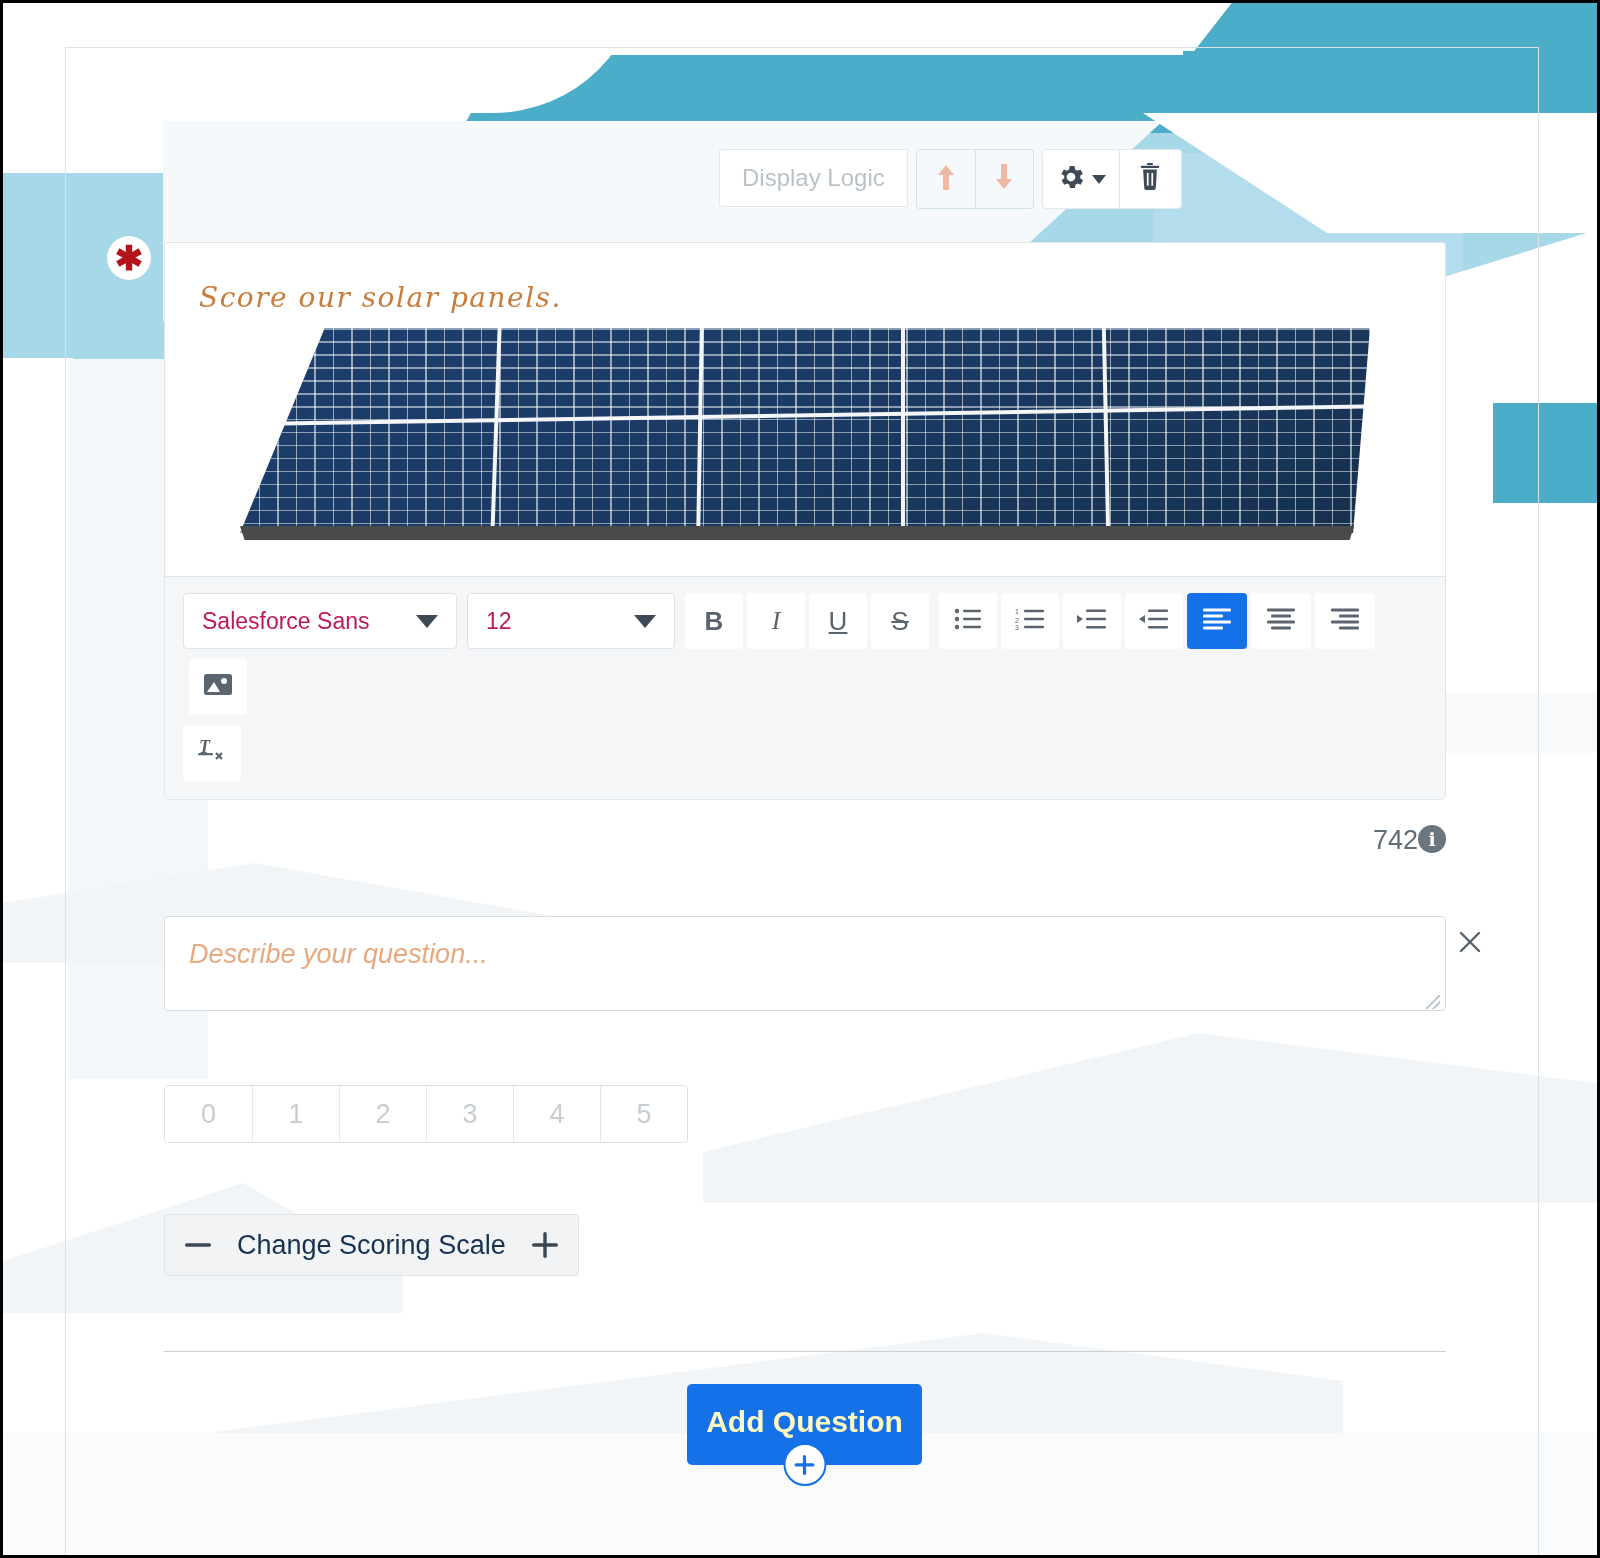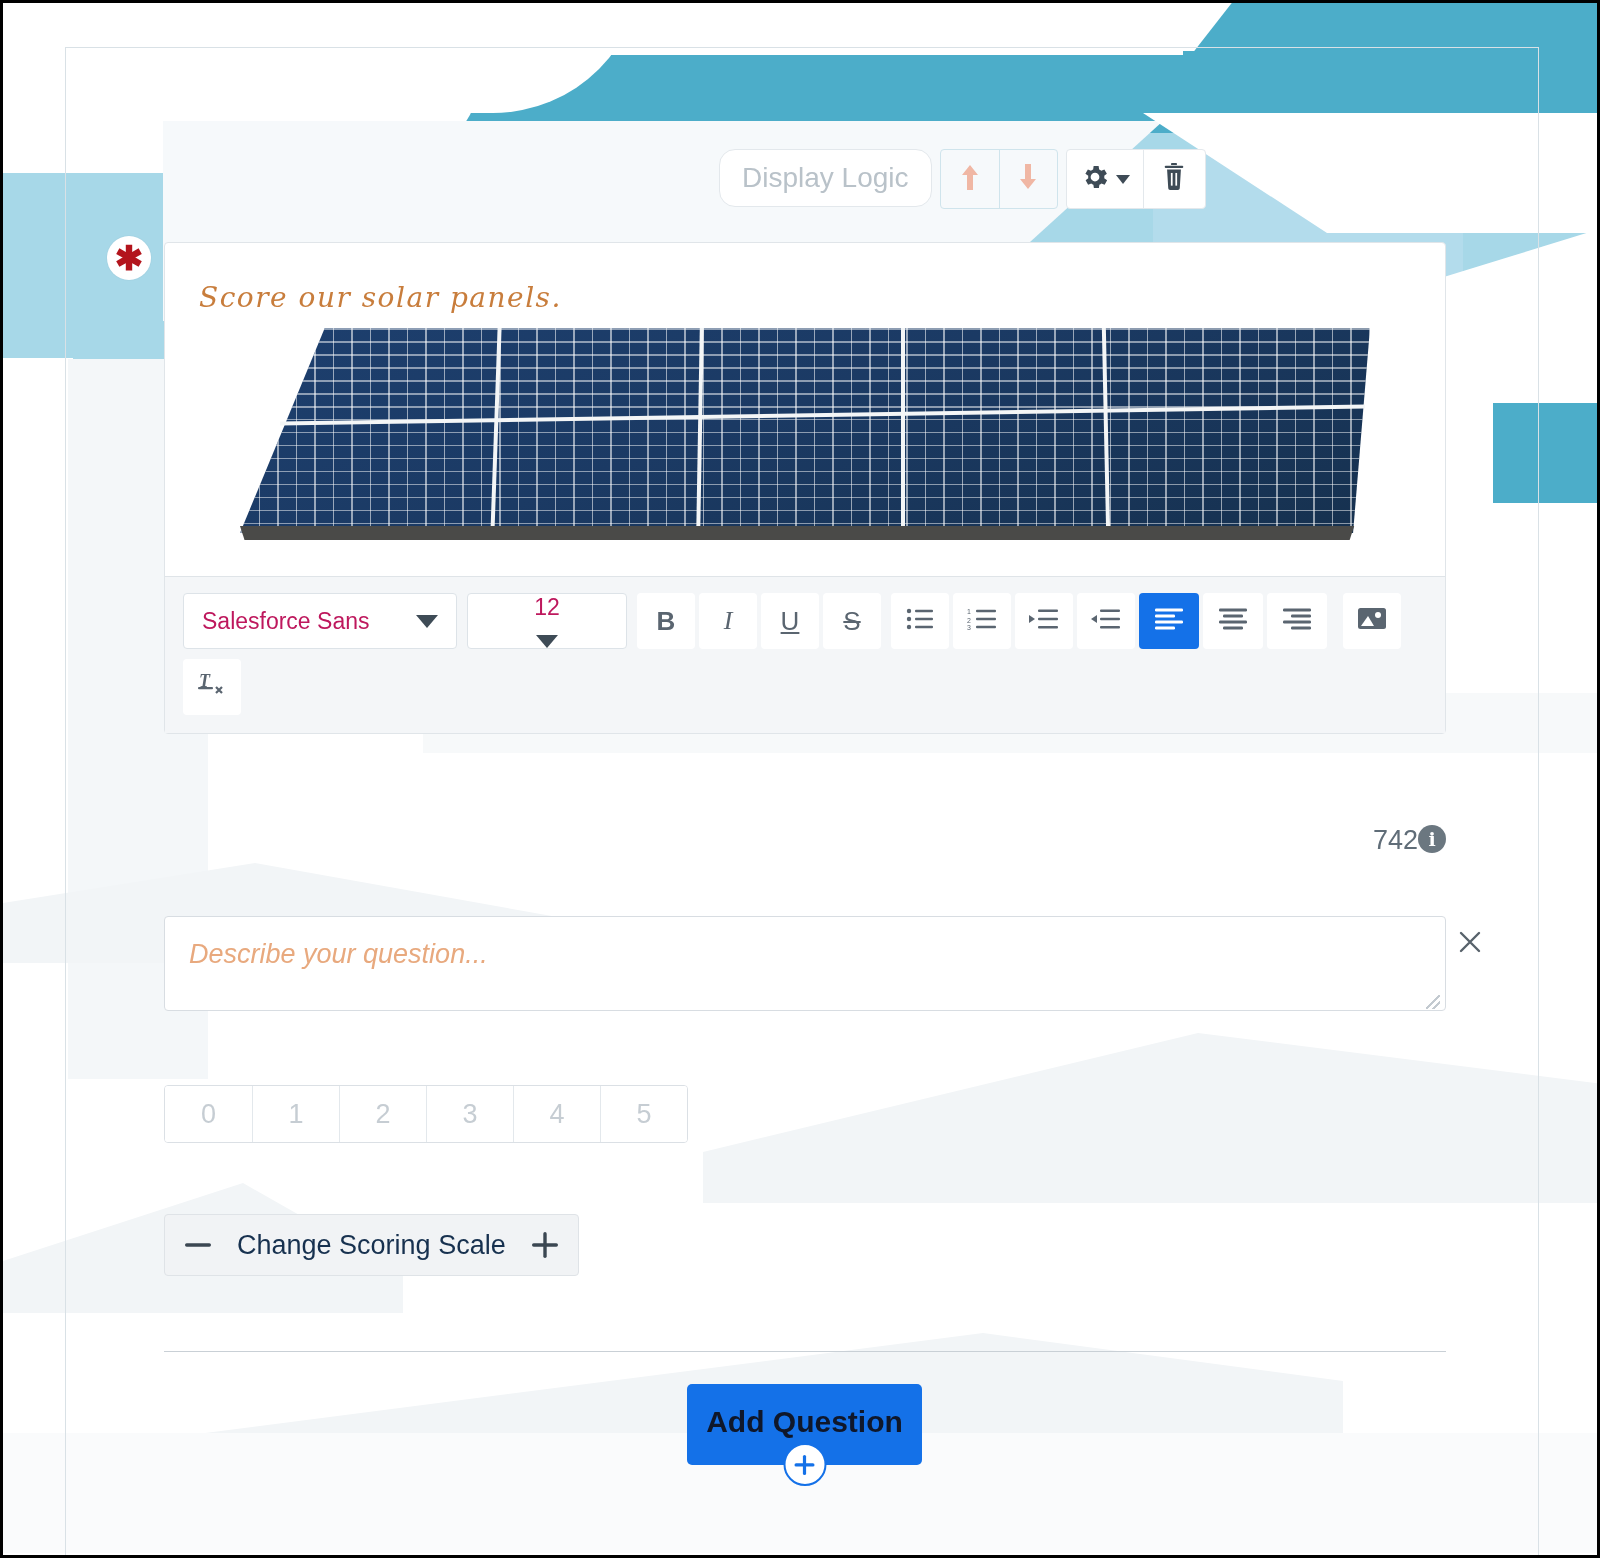--- a/index.html
+++ b/index.html
@@ -64,23 +64,23 @@
     border-bottom:none;
     background:transparent;
   }
 
   
   #actionbar {
     position:absolute; left:716px; top:146px;
     display:flex; align-items:stretch; gap:8px;
   }
   .act-btn {
-    background:#fff; border:1px solid #e3e8ec; border-radius:16px;
+    background:#fff; border:1px solid #e3e8ec; border-radius:2px;
     height:58px; display:flex; align-items:center; justify-content:center;
-    padding:0 22px; font-size:28px; cursor:pointer;
+    padding:0 22px; font-size:24px; cursor:pointer;
   }
   .act-btn.display-logic { color:#b9c2c9; }
   .act-btn.insert-content { color:#0b5cd5; font-weight:600; }
 
   .arrow-group {
     display:flex; border:1px solid #cfe4ec; border-radius:4px; overflow:hidden;
     background:transparent;
   }
   .arrow-btn {
     width:58px; height:58px; display:flex; align-items:center; justify-content:center;
@@ -149,21 +149,21 @@
     border-top:1px solid #dfe4e8; background:#f4f6f8;
     padding:16px 18px 18px 18px;
     display:flex; flex-wrap:wrap; gap:10px; align-items:center;
   }
   .rte-select {
     background:#fff; border:1px solid #dde3e8; border-radius:4px;
     height:56px; display:flex; align-items:center; justify-content:space-between;
     padding:0 18px; font-size:23px; color:#be185d; cursor:pointer;
   }
   .rte-select.font { width:274px; }
-  .rte-select.size { width:160px;flex-direction:column; }
+  .rte-select.size { width:208px; }
   .caret { width:0;height:0;border-left:11px solid transparent;border-right:11px solid transparent;border-top:13px solid #3e4b56; }
 
   .rte-group { display:flex; gap:4px; }
   .rte-btn {
     width:58px; height:56px; background:#fff; border:1px solid transparent; border-radius:4px;
     display:flex; align-items:center; justify-content:center; cursor:pointer;
     color:#5a6570; font-size:26px;
   }
   .rte-btn.active { background:#1471e8; color:#fff; }
   .rte-btn.wide { width:60px; }
@@ -225,21 +225,21 @@
   #stepper-label {
     padding:0 6px; font-size:27px; color:#17314f; font-weight:400; cursor:pointer;
   }
 
   
   #divider { position:absolute; left:161px; top:1348px; width:1282px; height:1px; background:#c9d0d6; }
 
   
   #addq-wrap { position:absolute; left:684px; top:1381px; }
   #addq {
-    width:235px; height:81px; background:#1471e8; color:#0f172a;
+    width:235px; height:81px; background:#1471e8; color:#fef9c3;
     border:none; border-radius:5px; font-size:30px; font-weight:600;
     font-family:"Liberation Sans", sans-serif;
     cursor:pointer; display:flex; align-items:center; justify-content:center;
     padding-bottom:6px;
   }
   #addq-plus {
     position:absolute; left:50%; bottom:-21px; transform:translateX(-50%);
     width:43px; height:43px; border-radius:50%; background:#fff; border:2px solid #1471e8;
     display:flex; align-items:center; justify-content:center; cursor:pointer;
   }

